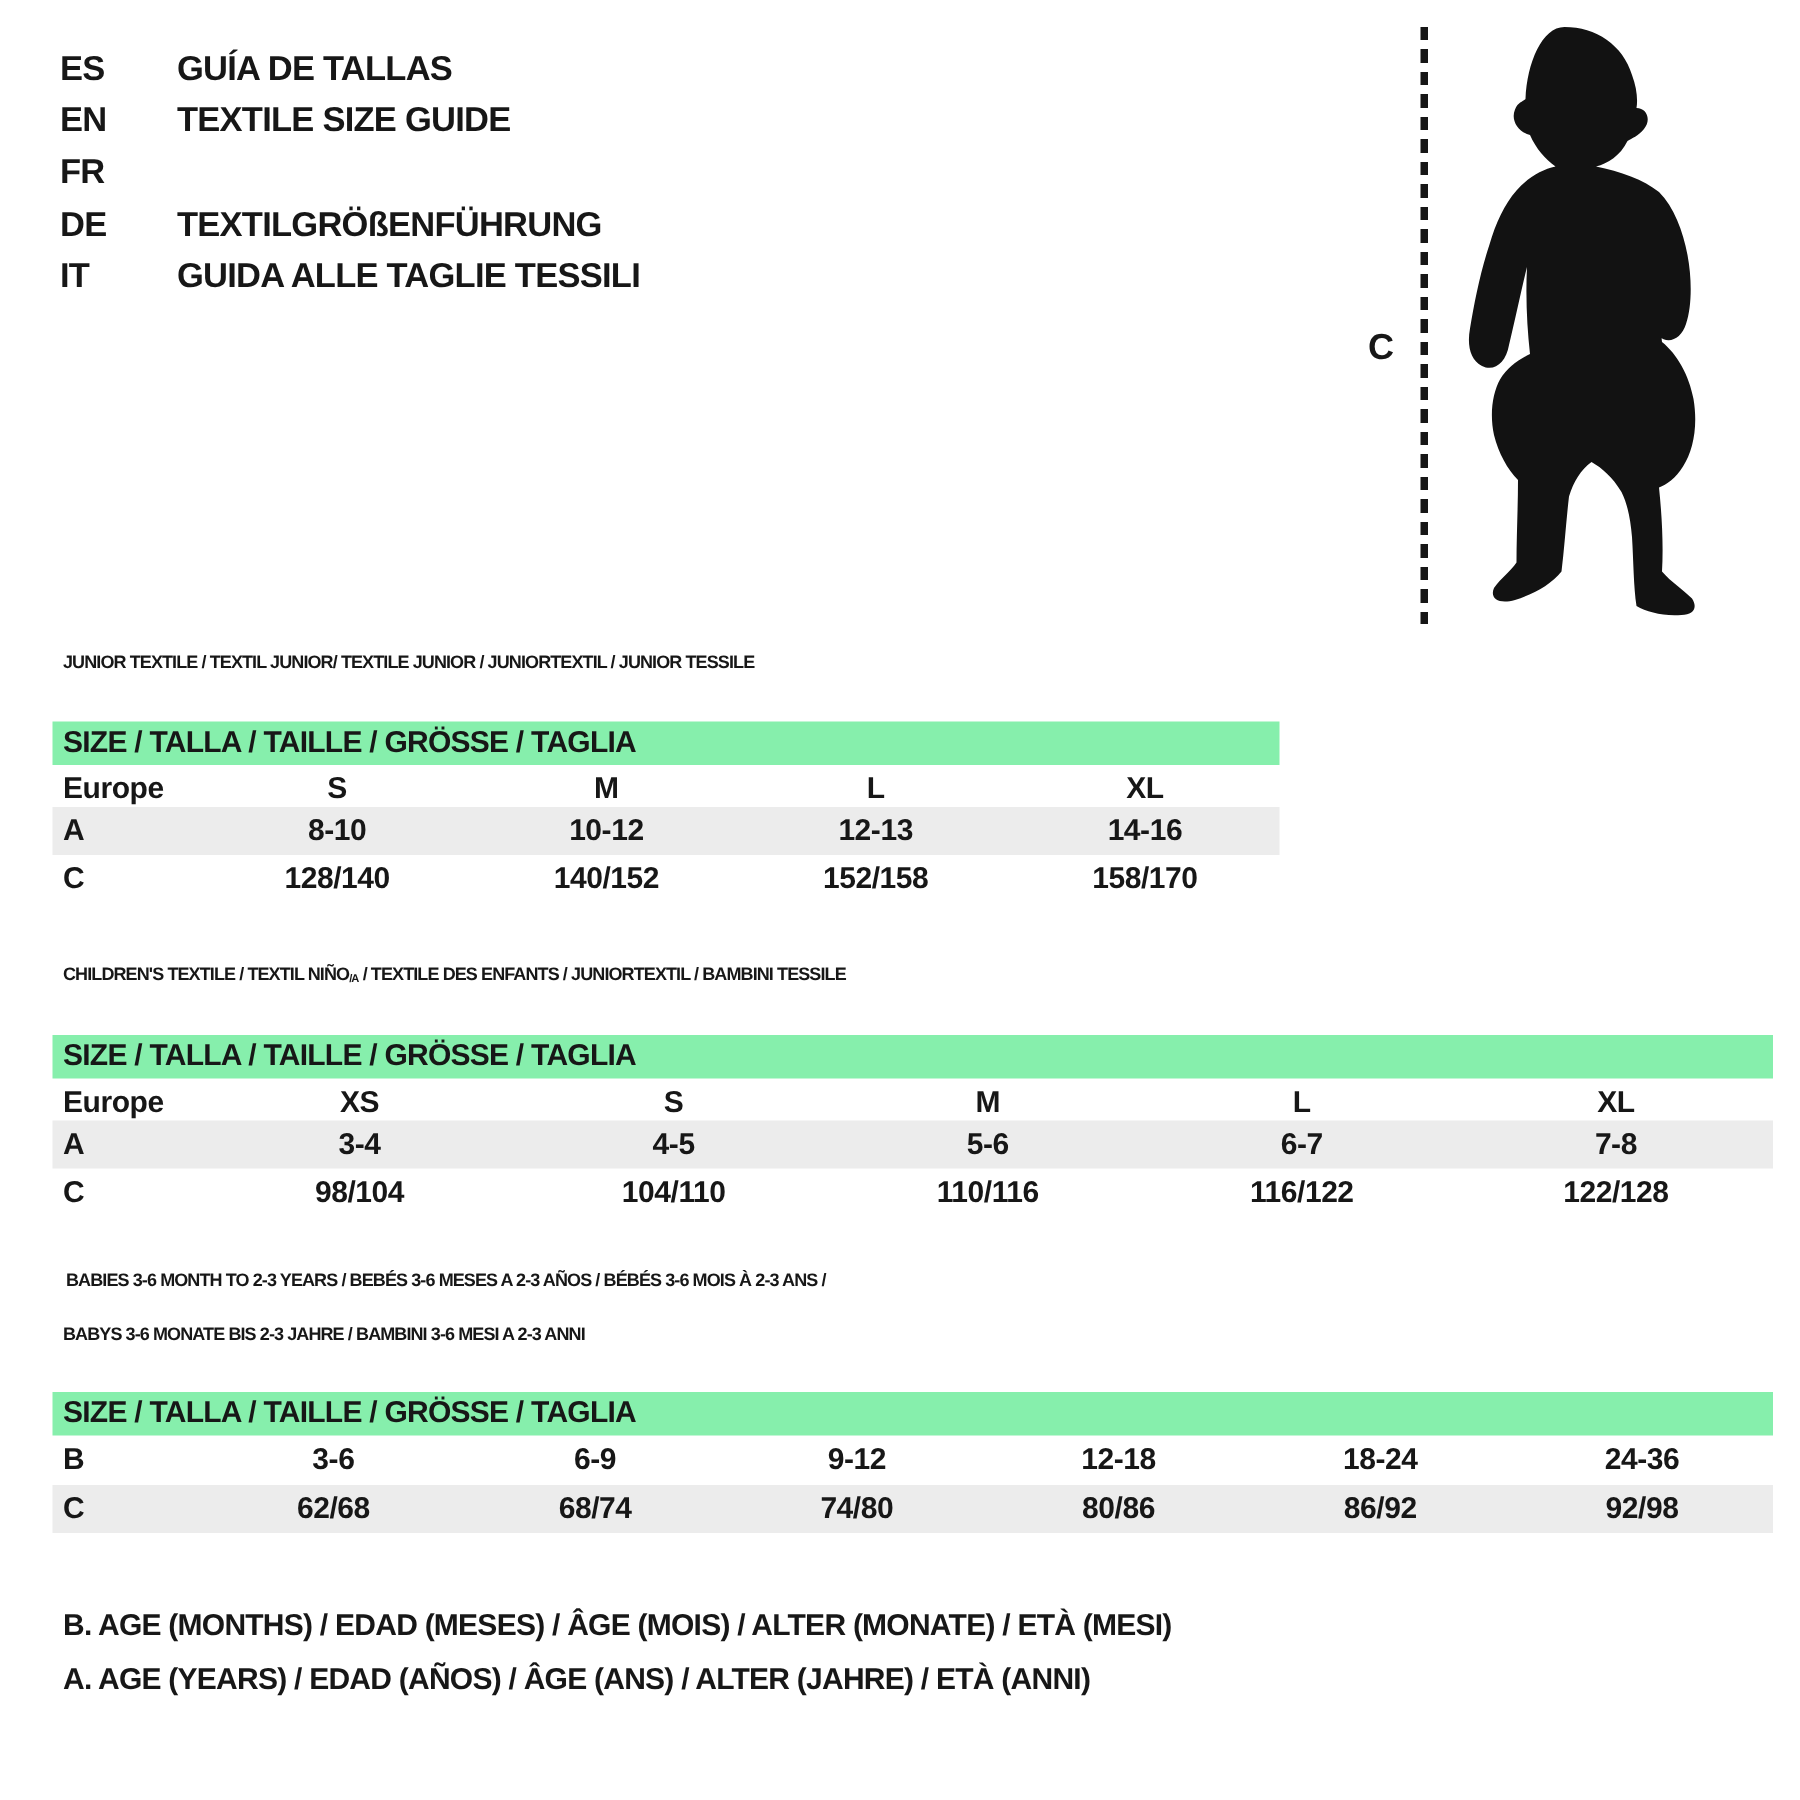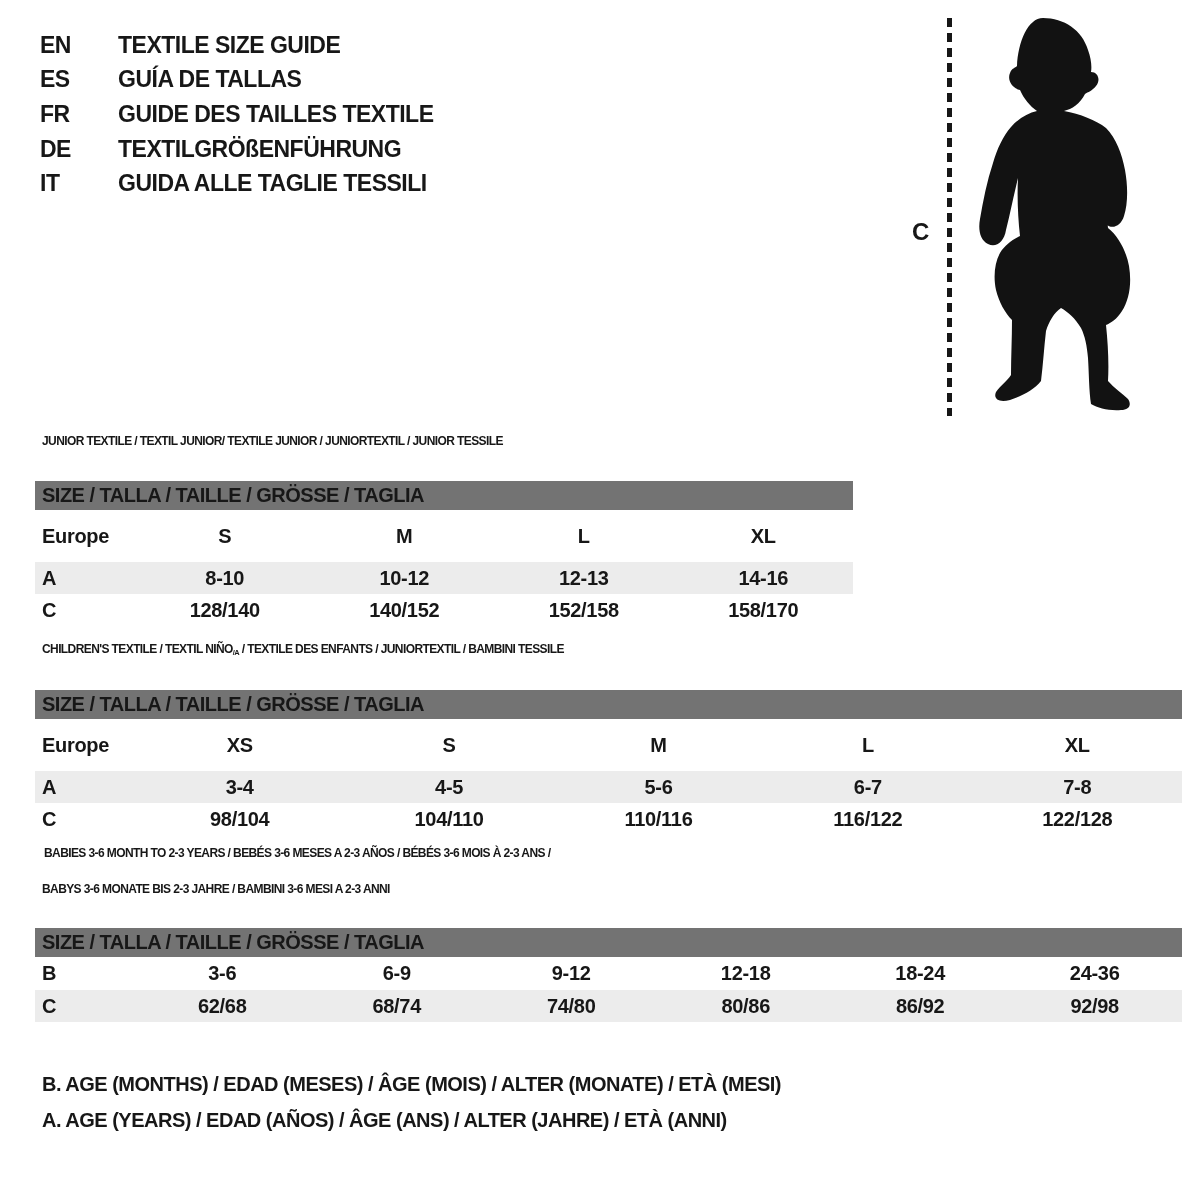--- a/index.html
+++ b/index.html
@@ -16,51 +16,50 @@
     position:absolute;left:947px;top:18px;width:5px;height:398px;
     background:repeating-linear-gradient(to bottom,#161616 0 9px,transparent 9px 15px);
   }
   .figure-label{position:absolute;left:912px;top:218px;font-size:24px;}
   .baby-svg{position:absolute;left:960px;top:14px;width:180px;height:404px;}
   
   .section-title{position:absolute;font-size:12px;letter-spacing:-0.6px;white-space:nowrap;}
   .sub{font-size:0.62em;vertical-align:-0.25em;}
   
   .table{position:absolute;left:35px;}
-  .thead{height:29px;background:#737373;display:flex;align-items:center;padding-left:7px;font-size:20px;letter-spacing:-0.5px;}
+  .thead{height:29px;background:#86efac;display:flex;align-items:center;padding-left:7px;font-size:20px;letter-spacing:-0.5px;}
   .trow{display:flex;align-items:center;}
-  .trow.europe{height:52px;}
+  .trow.europe{height:28px;align-items:flex-end;}
   .trow.data{height:32px;}
   .shaded{background:#ececec;}
   .cell{font-size:20px;text-align:center;letter-spacing:-0.3px;}
   .cell.label{flex:0 0 100px;width:100px;text-align:left;padding-left:7px;box-sizing:border-box;}
   .cols4 .cell.data{width:calc((100% - 100px)/4);}
   .cols5 .cell.data{width:calc((100% - 100px)/5);}
   .cols6 .cell.data{width:calc((100% - 100px)/6);}
   
   .footnotes{position:absolute;left:42px;top:1066px;}
   .footnote{height:36.5px;display:flex;align-items:center;font-size:20px;letter-spacing:-0.5px;white-space:nowrap;}
 </style>
 </head>
 <body>
 
 <div class="canvas">
 
   <div class="lang-block">
     <div class="lang-row">
+      <span class="lang-code">ES</span>
+      <span class="lang-title">GUÍA DE TALLAS</span>
+    </div>
+    <div class="lang-row">
       <span class="lang-code">EN</span>
       <span class="lang-title">TEXTILE SIZE GUIDE</span>
     </div>
     <div class="lang-row">
-      <span class="lang-code">ES</span>
-      <span class="lang-title">GUÍA DE TALLAS</span>
-    </div>
-    <div class="lang-row">
       <span class="lang-code">FR</span>
-      <span class="lang-title">GUIDE DES TAILLES TEXTILE</span>
     </div>
     <div class="lang-row">
       <span class="lang-code">DE</span>
       <span class="lang-title">TEXTILGRÖßENFÜHRUNG</span>
     </div>
     <div class="lang-row">
       <span class="lang-code">IT</span>
       <span class="lang-title">GUIDA ALLE TAGLIE TESSILI</span>
     </div>
   </div>

